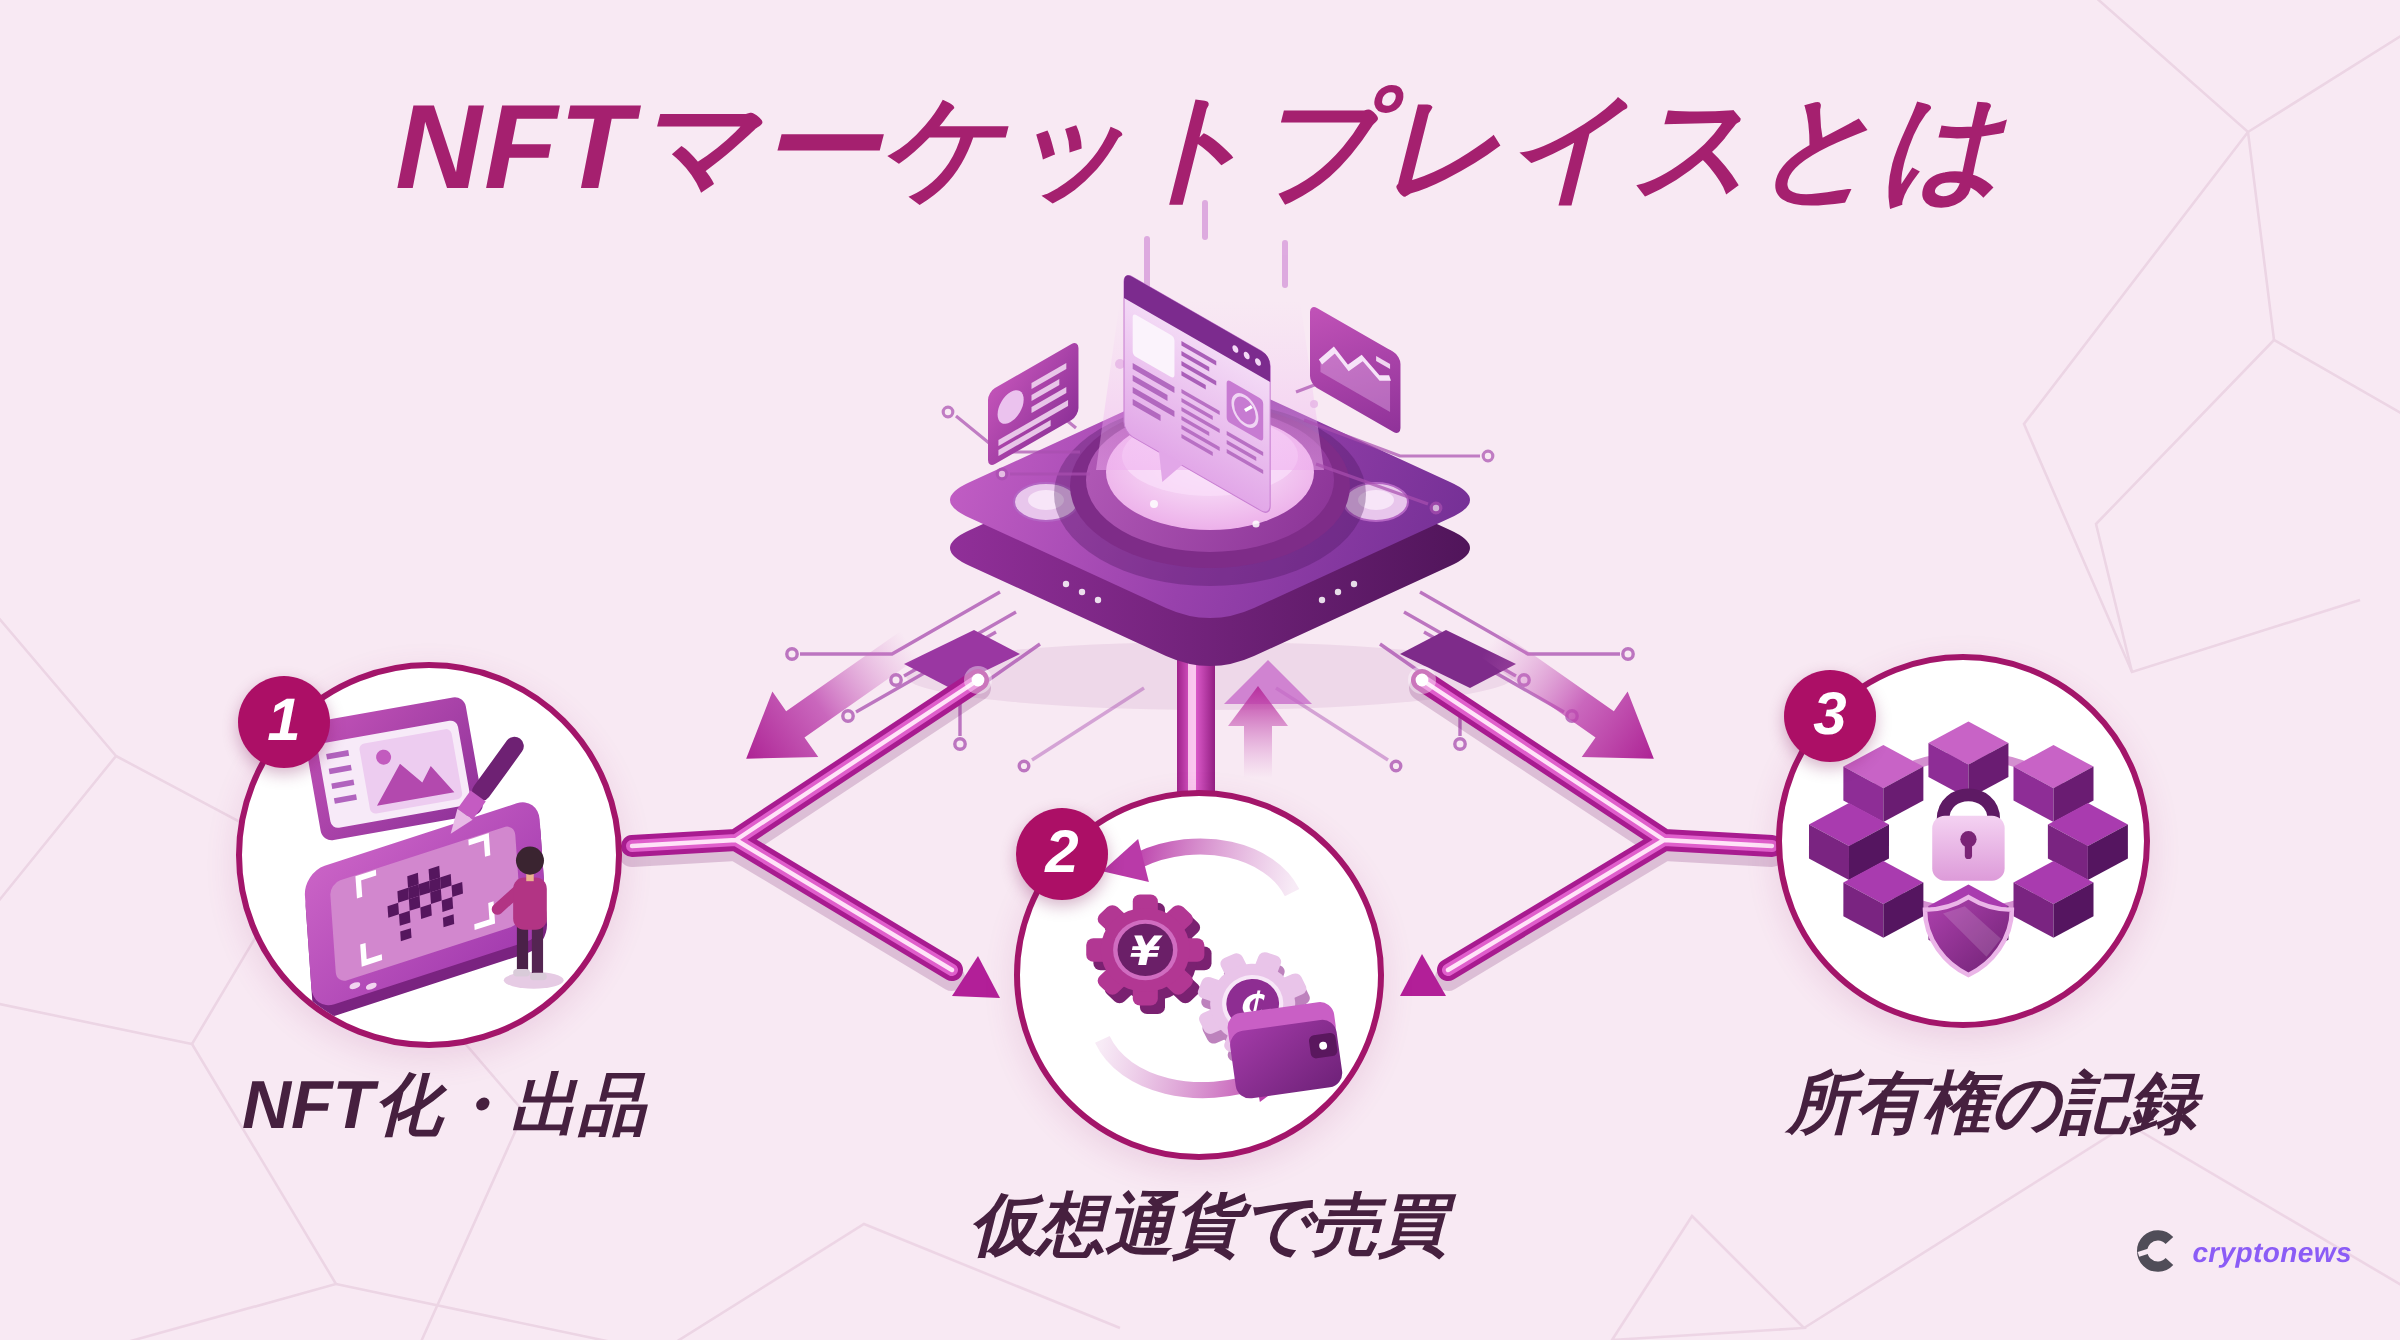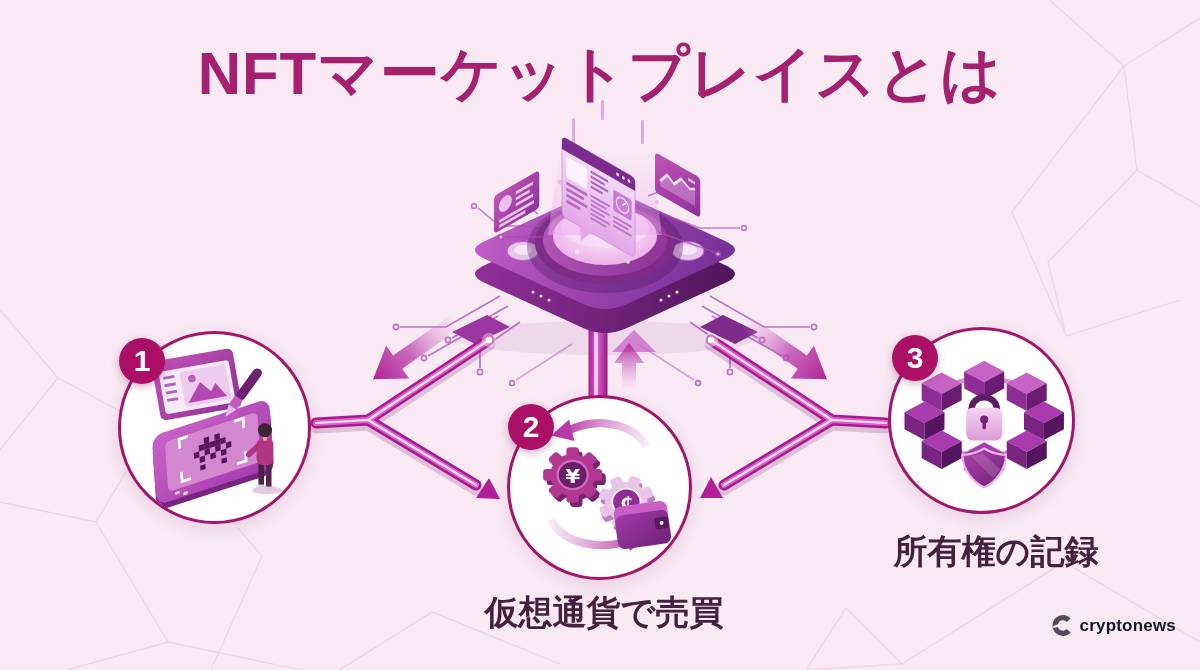--- a/index.html
+++ b/index.html
@@ -1,17 +1,17 @@
 <!DOCTYPE html>
 <html><head>
 <meta charset="utf-8">
 <style>
   html,body{margin:0;padding:0;background:#f8e9f3;}
   .canvas{position:relative;width:1200px;height:670px;background:#f8e9f3;overflow:hidden;
-          font-family:"Liberation Sans","DejaVu Sans",sans-serif;}
+          font-family:"Liberation Sans","DejaVu Sans",sans-serif;font-style:italic;}
   svg{display:block;}
   .layer{position:absolute;left:0;top:0;}
   .title{position:absolute;left:0;top:34px;width:1200px;text-align:center;
          font-size:60px;font-weight:900;color:#a5206f;letter-spacing:1px;}
   .step-circle{position:absolute;border-radius:50%;background:#ffffff;
                border:3.5px solid #a3156a;box-shadow:0 5px 16px rgba(160,60,130,.14);}
   .step-circle svg{width:100%;height:100%;border-radius:50%;}
   #circle1{left:118px;top:331px;width:187px;height:187px;}
   #circle2{left:507px;top:395px;width:179px;height:179px;}
   #circle3{left:888px;top:327px;width:181px;height:181px;}
@@ -20,21 +20,21 @@
          justify-content:center;box-shadow:0 3px 8px rgba(120,10,80,.3);}
   #badge1{left:119px;top:338px;}
   #badge2{left:508px;top:404px;}
   #badge3{left:892px;top:335px;}
   .step-label{position:absolute;width:320px;text-align:center;font-size:34px;
               font-weight:800;color:#46203f;}
   #label1{left:62px;top:530px;}
   #label2{left:444px;top:590px;}
   #label3{left:836px;top:529px;}
   .footer-logo{position:absolute;right:24px;top:615px;display:flex;align-items:center;gap:7px;}
-  .footer-logo .brand{font-size:17px;font-weight:700;color:#0f172a;letter-spacing:.2px;}
+  .footer-logo .brand{font-size:14px;font-weight:700;color:#8b5cf6;letter-spacing:.2px;}
 </style>
 </head>
 <body>
 
 <div class="canvas">
 
   <svg class="layer" width="1200" height="670">
     <g stroke="#ecd4e4" stroke-width="1.3" fill="none" opacity="0.95">
       <path d="M1038,-10 L1124,66 L1210,12"></path>
       <path d="M1124,66 L1012,212 L1066,336 L1180,300"></path>
@@ -457,20 +457,21 @@
         <path d="M0,-17 C8,-12 17,-10 24,-10 C24,6 13,20 0,26 C-13,20 -24,6 -24,-10 C-17,-10 -8,-12 0,-17 Z" fill="url(#shieldG)" stroke="#ebb5e8" stroke-width="2.5"></path>
         <polygon points="-14,-8 10,16 18,6 -2,-12" fill="rgba(255,255,255,.14)"></polygon>
       </g>
     </svg>
   </div>
 
   <div class="badge" id="badge1">1</div>
   <div class="badge" id="badge2">2</div>
   <div class="badge" id="badge3">3</div>
 
+  <div class="step-label" id="label1">NFT化・出品</div>
   <div class="step-label" id="label3">所有権の記録</div>
   <div class="step-label" id="label2">仮想通貨で売買</div>
 
   <div class="footer-logo">
     <svg width="21" height="21" viewBox="0 0 22 22">
       <path d="M17.5,5.5 A8.2,8.2 0 1 0 17.5,16.5" fill="none" stroke="#504d58" stroke-width="5.4"></path>
       <rect x="1" y="9.6" width="12" height="2.6" fill="#f8e9f3" transform="rotate(-18 7 11)"></rect>
     </svg>
     <span class="brand">cryptonews</span>
   </div>

